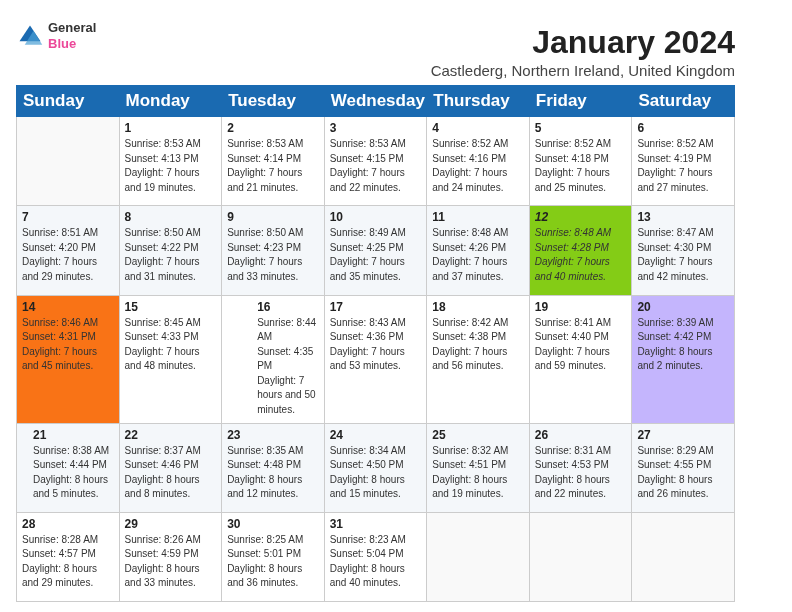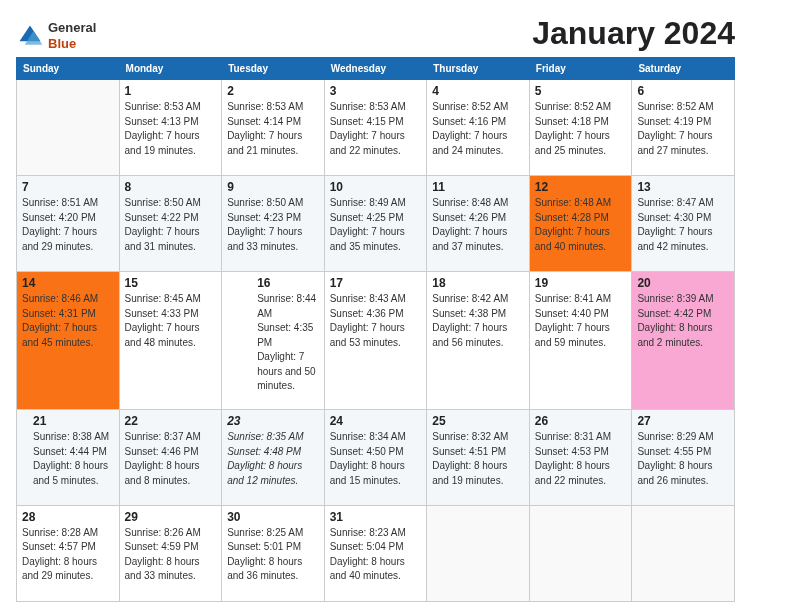--- a/index.html
+++ b/index.html
@@ -29,53 +29,54 @@
       margin-top: 4px;
     }
     .logo-text {
       display: flex;
       flex-direction: column;
       font-size: 13px;
       font-weight: bold;
       line-height: 1.2;
     }
     .logo-general { color: #333; }
-    .logo-blue { color: #c2410c; }
+    .logo-blue { color: #ec4899; }
     .logo-icon {
       width: 28px;
       height: 28px;
       margin-right: 4px;
     }
     .title-block {
       text-align: right;
     }
     .month-title {
       font-size: 32px;
       font-weight: bold;
       color: #222;
       line-height: 1.1;
+      margin-top: 9px;
     }
     .location-title {
       font-size: 15px;
       color: #444;
       margin-top: 2px;
     }
     .calendar {
       flex: 1;
       border: 1px solid #ccc;
       border-collapse: collapse;
       width: 100%;
       table-layout: fixed;
     }
     .calendar th {
       background-color: #1a6ab1;
       color: #fff;
       text-align: left;
       padding: 5px 6px;
-      font-size: 10px;
+      font-size: 17px;
       font-weight: bold;
       border: 1px solid #1a6ab1;
     }
     .calendar td {
       border: 1px solid #ccc;
       vertical-align: top;
       padding: 4px 5px;
       font-size: 10px;
       color: #333;
       height: 88px;
@@ -106,20 +107,21 @@
         <polygon points="16,4 28,22 4,22" fill="#1a6ab1"></polygon>
         <polygon points="20,10 30,26 10,26" fill="#4a9fd4" opacity="0.7"></polygon>
       </svg>
       <div class="logo-text">
         <span class="logo-general">General</span>
         <span class="logo-blue">Blue</span>
       </div>
     </div>
     <div class="title-block">
       <div class="month-title">January 2024</div>
+      <div class="location-title">Castlederg, Northern Ireland, United Kingdom</div>
     </div>
   </div>
 
   <table class="calendar">
     <thead>
       <tr>
         <th>Sunday</th>
         <th>Monday</th>
         <th>Tuesday</th>
         <th>Wednesday</th>
@@ -170,21 +172,21 @@
             <div class="day-info">Sunrise: 8:50 AM<br>Sunset: 4:23 PM<br>Daylight: 7 hours and 33 minutes.</div>
           </td>
           <td style="background: rgb(244, 247, 250);">
             <span class="day-number">10</span>
             <div class="day-info">Sunrise: 8:49 AM<br>Sunset: 4:25 PM<br>Daylight: 7 hours and 35 minutes.</div>
           </td>
           <td style="background: rgb(244, 247, 250);">
             <span class="day-number">11</span>
             <div class="day-info">Sunrise: 8:48 AM<br>Sunset: 4:26 PM<br>Daylight: 7 hours and 37 minutes.</div>
           </td>
-          <td style="background: #f97316;">
+          <td style="background: #84cc16; font-style: italic;">
             <span class="day-number">12</span>
             <div class="day-info">Sunrise: 8:48 AM<br>Sunset: 4:28 PM<br>Daylight: 7 hours and 40 minutes.</div>
           </td>
           <td style="background: rgb(244, 247, 250);">
             <span class="day-number">13</span>
             <div class="day-info">Sunrise: 8:47 AM<br>Sunset: 4:30 PM<br>Daylight: 7 hours and 42 minutes.</div>
           </td>
         </tr>
         <tr>
           <td style="background: #f97316;">
@@ -204,35 +206,35 @@
             <div class="day-info">Sunrise: 8:43 AM<br>Sunset: 4:36 PM<br>Daylight: 7 hours and 53 minutes.</div>
           </td>
           <td style="background: rgb(255, 255, 255);">
             <span class="day-number">18</span>
             <div class="day-info">Sunrise: 8:42 AM<br>Sunset: 4:38 PM<br>Daylight: 7 hours and 56 minutes.</div>
           </td>
           <td style="background: rgb(255, 255, 255);">
             <span class="day-number">19</span>
             <div class="day-info">Sunrise: 8:41 AM<br>Sunset: 4:40 PM<br>Daylight: 7 hours and 59 minutes.</div>
           </td>
-          <td style="background: #f9a8d4;">
+          <td style="background: #c4b5fd;">
             <span class="day-number">20</span>
             <div class="day-info">Sunrise: 8:39 AM<br>Sunset: 4:42 PM<br>Daylight: 8 hours and 2 minutes.</div>
           </td>
         </tr>
         <tr>
           <td style="background: rgb(244, 247, 250); padding-left: 16px;">
             <span class="day-number">21</span>
             <div class="day-info">Sunrise: 8:38 AM<br>Sunset: 4:44 PM<br>Daylight: 8 hours and 5 minutes.</div>
           </td>
           <td style="background: rgb(244, 247, 250);">
             <span class="day-number">22</span>
             <div class="day-info">Sunrise: 8:37 AM<br>Sunset: 4:46 PM<br>Daylight: 8 hours and 8 minutes.</div>
           </td>
-          <td style="background: rgb(244, 247, 250); font-style: italic;">
+          <td style="background: rgb(244, 247, 250);">
             <span class="day-number">23</span>
             <div class="day-info">Sunrise: 8:35 AM<br>Sunset: 4:48 PM<br>Daylight: 8 hours and 12 minutes.</div>
           </td>
           <td style="background: rgb(244, 247, 250);">
             <span class="day-number">24</span>
             <div class="day-info">Sunrise: 8:34 AM<br>Sunset: 4:50 PM<br>Daylight: 8 hours and 15 minutes.</div>
           </td>
           <td style="background: rgb(244, 247, 250);">
             <span class="day-number">25</span>
             <div class="day-info">Sunrise: 8:32 AM<br>Sunset: 4:51 PM<br>Daylight: 8 hours and 19 minutes.</div>

